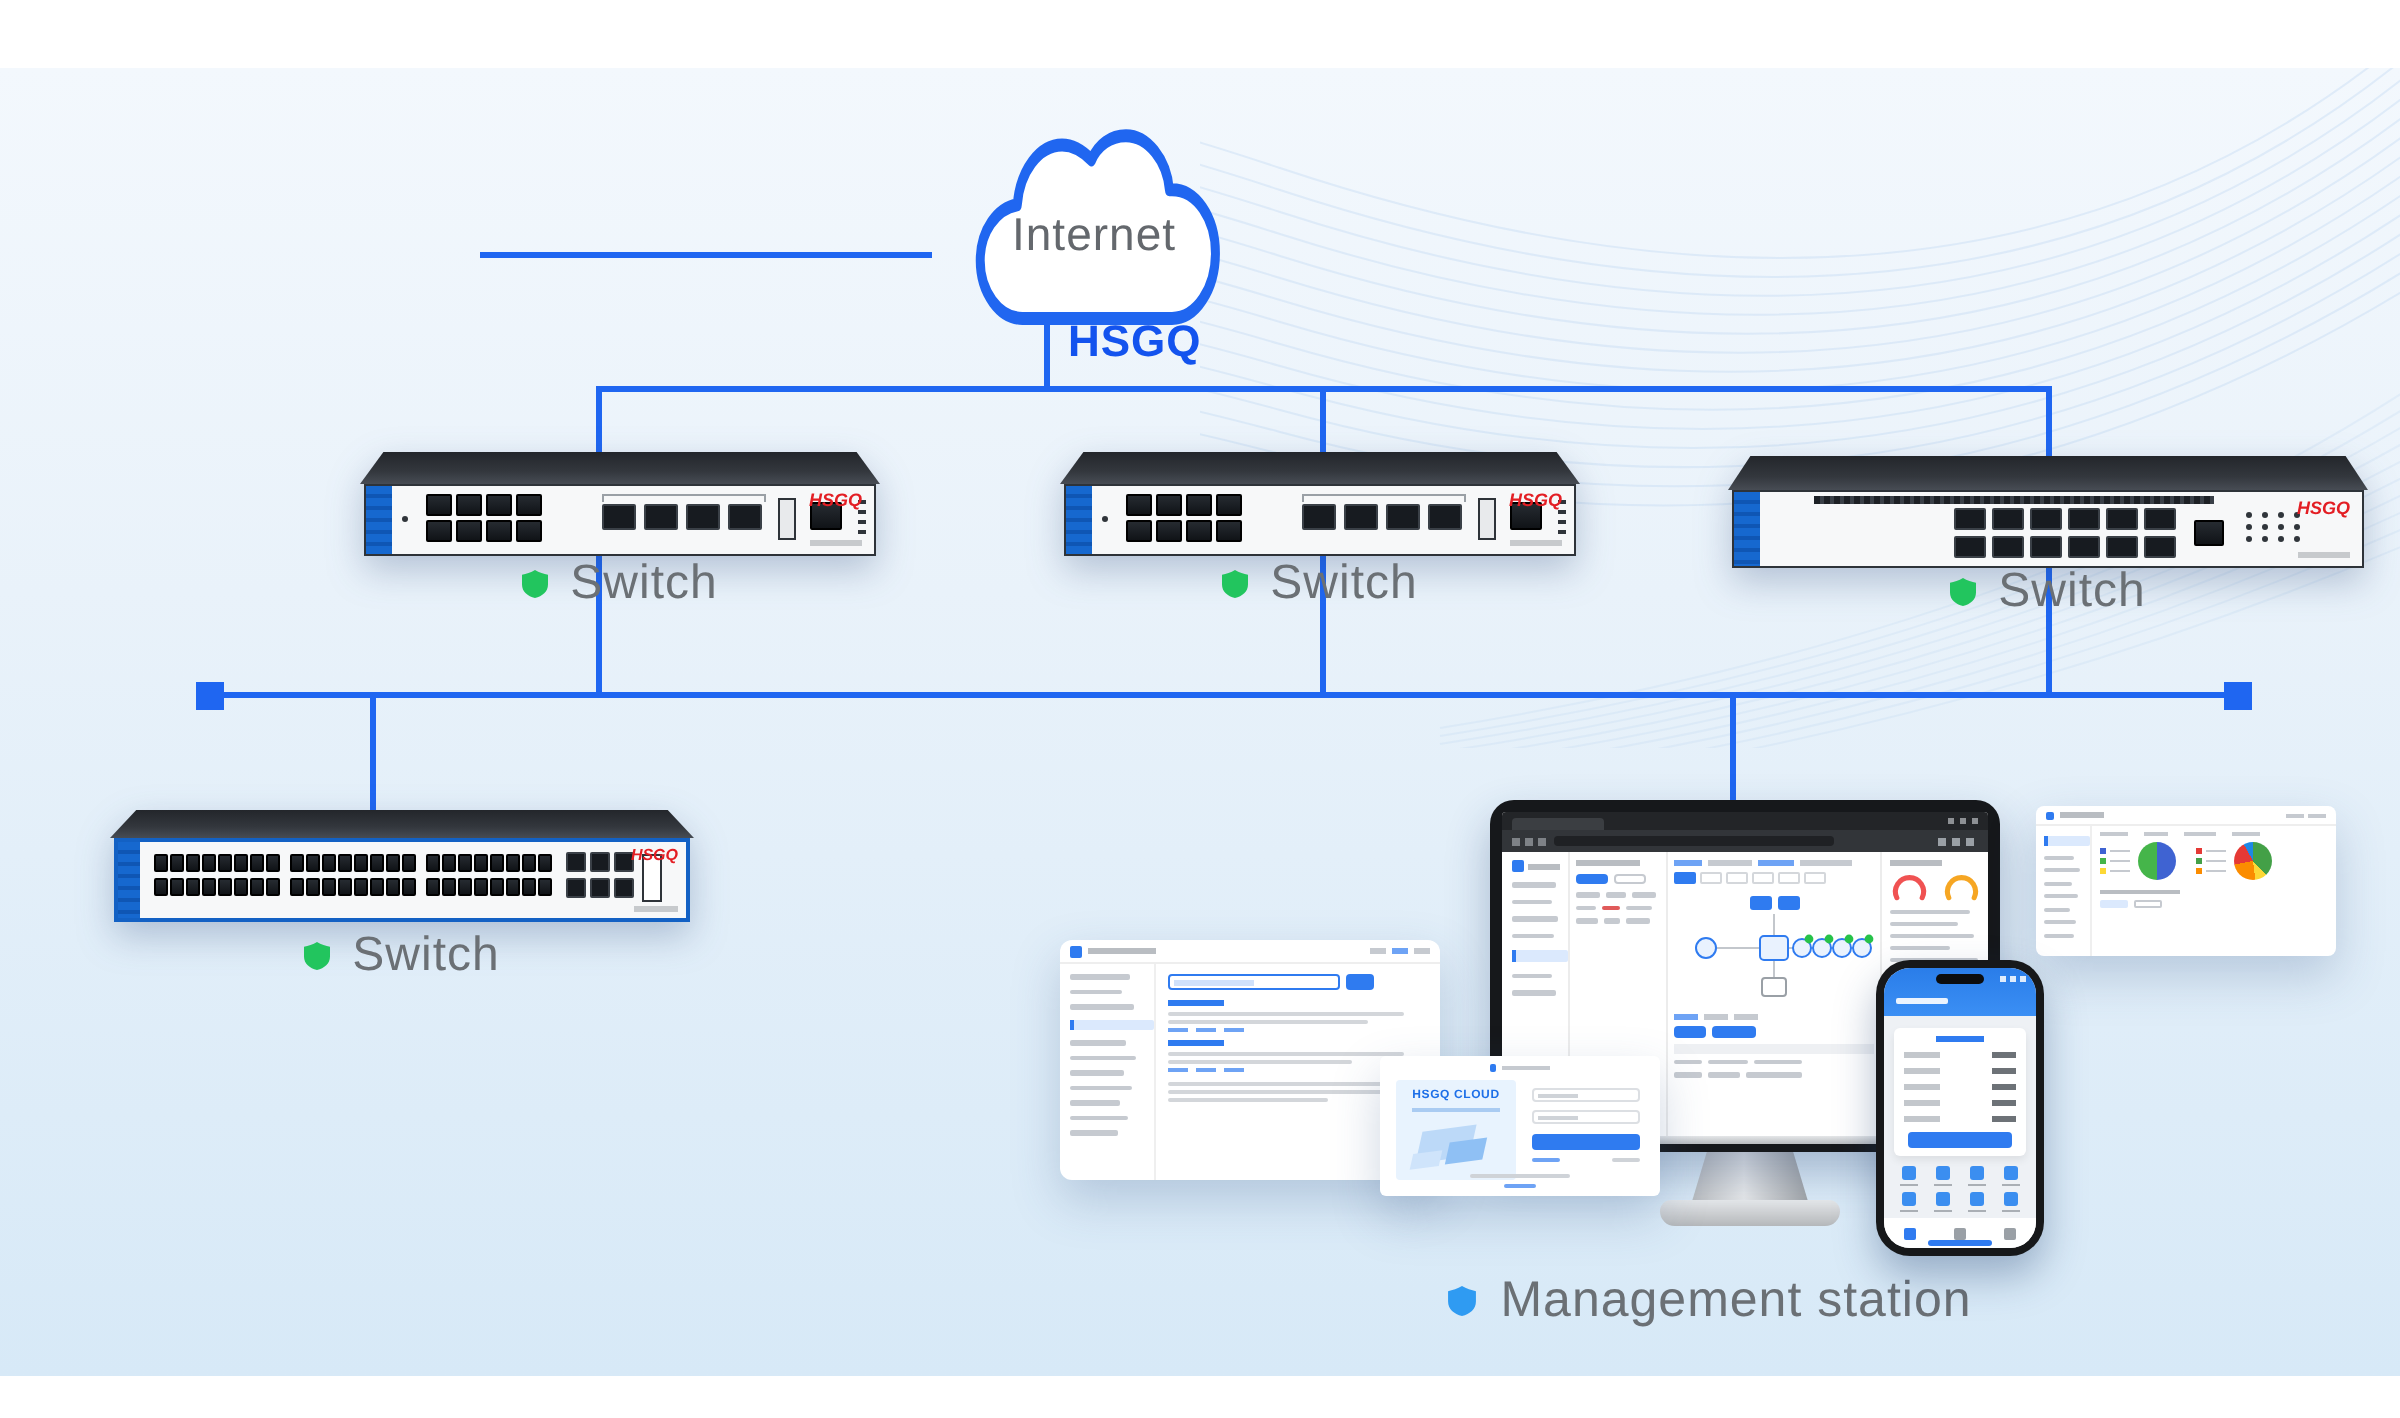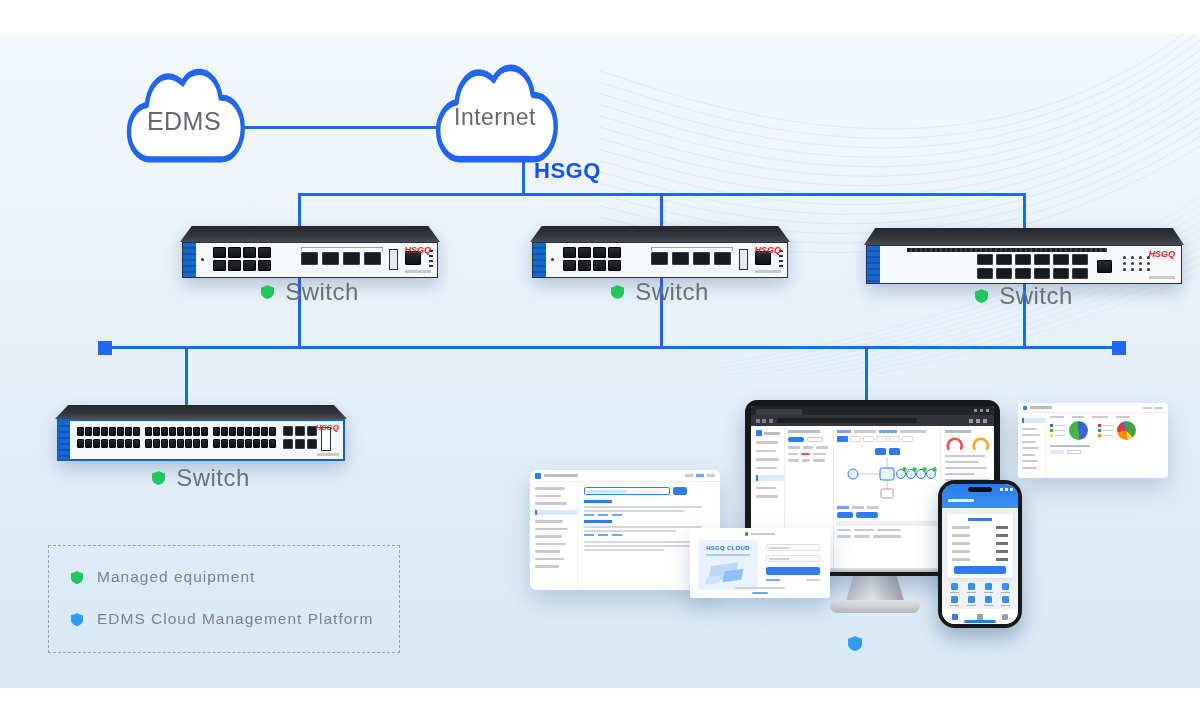--- a/index.html
+++ b/index.html
@@ -203,27 +203,21 @@
   <div class="vline" style="left:1023px;top:193px;width:3px;height:40px;"></div>
   <div class="vline" style="left:298px;top:276px;width:3px;height:72px;"></div>
   <div class="vline" style="left:660px;top:276px;width:3px;height:72px;"></div>
   <div class="vline" style="left:1023px;top:282px;width:3px;height:66px;"></div>
   <div class="hline" style="left:105px;top:346px;width:1016px;height:3px;"></div>
   <div class="sq" style="left:98px;top:341px;"></div>
   <div class="sq" style="left:1112px;top:341px;"></div>
   <div class="vline" style="left:185px;top:348px;width:3px;height:60px;"></div>
   <div class="vline" style="left:865px;top:348px;width:3px;height:56px;z-index:1;"></div>
 
-  <div class="cloud" style="left:124px;top:70px;width:120px;height:92px;">
-    <svg width="120" height="92" viewBox="0 0 194 103" preserveAspectRatio="none">
-      <path d="M41 100 C23 100 8 86 8 69 C8 53 21 41 37 39 C39 21 54 7 72 7 C80 7 88 10 95 15 C100 7 110 2 122 2 C139 2 154 15 156 31 C157 31 157 31 158 31 C177 31 192 46 192 65 C192 84 177 100 158 100 Z" fill="#ffffff" stroke="#2066f0" stroke-width="7" stroke-linejoin="round"></path>
-    </svg>
-    <div class="cloud-text">EDMS</div>
-  </div>
-  <div class="cloud" style="left:433px;top:66px;width:124px;height:96px;">
+  <div class="cloud" style="left:485px;top:66px;width:124px;height:96px;">
     <svg width="124" height="96" viewBox="0 0 194 103" preserveAspectRatio="none">
       <path d="M41 100 C23 100 8 86 8 69 C8 53 21 41 37 39 C39 21 54 7 72 7 C80 7 88 10 95 15 C100 7 110 2 122 2 C139 2 154 15 156 31 C157 31 157 31 158 31 C177 31 192 46 192 65 C192 84 177 100 158 100 Z" fill="#ffffff" stroke="#2066f0" stroke-width="7" stroke-linejoin="round"></path>
     </svg>
     <div class="cloud-text" style="font-size:23px;">Internet</div>
   </div>
 
   <div class="mqtt" style="left:534px;top:158px;">HSGQ</div>
 
   <div class="device" style="left:180px;top:226px;width:260px;">
     <div class="lid" style="height:16px;"></div>
@@ -430,34 +424,20 @@
         </svg></span>
     <span>Switch</span>
   </div>
   <div class="dev-label" style="left:55px;top:464px;width:292px;">
     <span class="shield" style="color:var(--green);"><svg width="13" height="14" viewBox="0 0 13 14">
           <path d="M6.5 0 C8.5 1.2 11 2 13 2.4 L13 7.2 C13 10.8 10.2 13 6.5 14 C2.8 13 0 10.8 0 7.2 L0 2.4 C2 2 4.5 1.2 6.5 0 Z" fill="currentColor"></path>
         </svg></span>
     <span>Switch</span>
   </div>
 
-  <div class="legend" style="left:48px;top:545px;width:350px;height:106px;">
-    <div class="legend-item" style="left:22px;top:22px;">
-      <span class="shield" style="color: rgb(34, 197, 94);"><svg width="12" height="13" viewBox="0 0 13 14">
-            <path d="M6.5 0 C8.5 1.2 11 2 13 2.4 L13 7.2 C13 10.8 10.2 13 6.5 14 C2.8 13 0 10.8 0 7.2 L0 2.4 C2 2 4.5 1.2 6.5 0 Z" fill="currentColor"></path>
-          </svg></span>
-      <span>Managed equipment</span>
-    </div>
-    <div class="legend-item" style="left:22px;top:64px;">
-      <span class="shield" style="color: rgb(47, 155, 242);"><svg width="12" height="13" viewBox="0 0 13 14">
-            <path d="M6.5 0 C8.5 1.2 11 2 13 2.4 L13 7.2 C13 10.8 10.2 13 6.5 14 C2.8 13 0 10.8 0 7.2 L0 2.4 C2 2 4.5 1.2 6.5 0 Z" fill="currentColor"></path>
-          </svg></span>
-      <span>EDMS Cloud Management Platform</span>
-    </div>
-  </div>
 
   <div class="card" style="left:530px;top:470px;width:190px;height:120px;z-index:4;">
     <div class="card-top">
       <span class="logo-sq"></span>
       <span style="width:34px;height:3px;background:#b9bdc2;"></span>
       <span style="margin-left:auto;display:flex;gap:3px;">
           <i style="width:8px;height:2.5px;background:#c6cad0;"></i>
           <i style="width:8px;height:2.5px;background:#6ea3f5;"></i>
           <i style="width:8px;height:2.5px;background:#c6cad0;"></i>
         </span>
@@ -806,14 +786,15 @@
           <b></b>
       </div>
       <div class="homebar"></div>
     </div>
   </div>
 
   <div class="station-label" style="left:655px;top:636px;width:400px;">
     <span class="shield" style="color:var(--sblue);"><svg width="14" height="15" viewBox="0 0 13 14">
           <path d="M6.5 0 C8.5 1.2 11 2 13 2.4 L13 7.2 C13 10.8 10.2 13 6.5 14 C2.8 13 0 10.8 0 7.2 L0 2.4 C2 2 4.5 1.2 6.5 0 Z" fill="currentColor"></path>
         </svg></span>
+    <span>Management station</span>
   </div>
 </div>
 
 </body></html>

